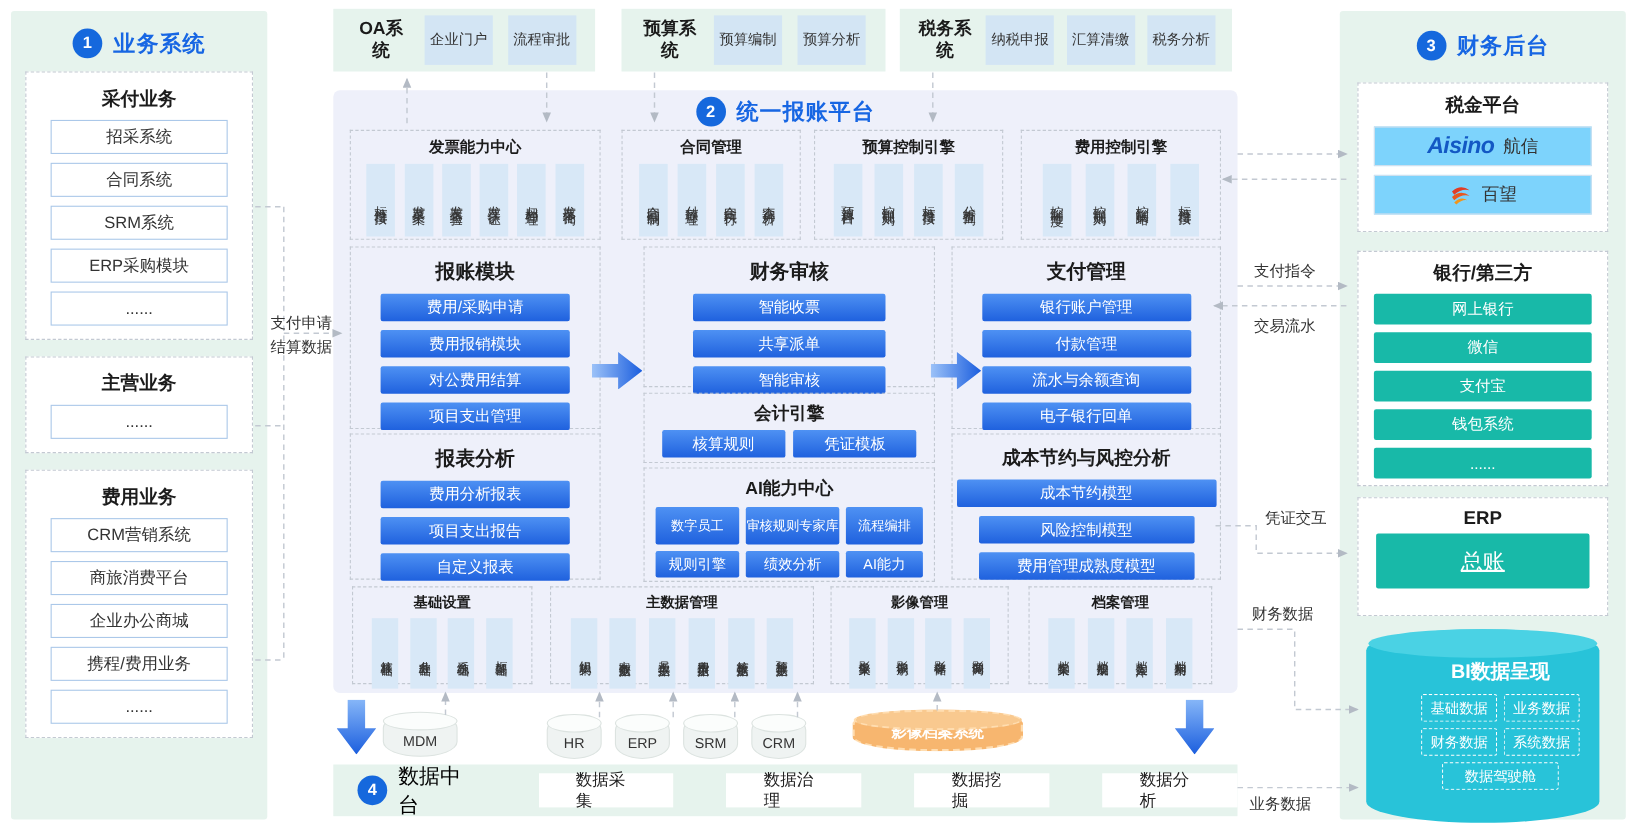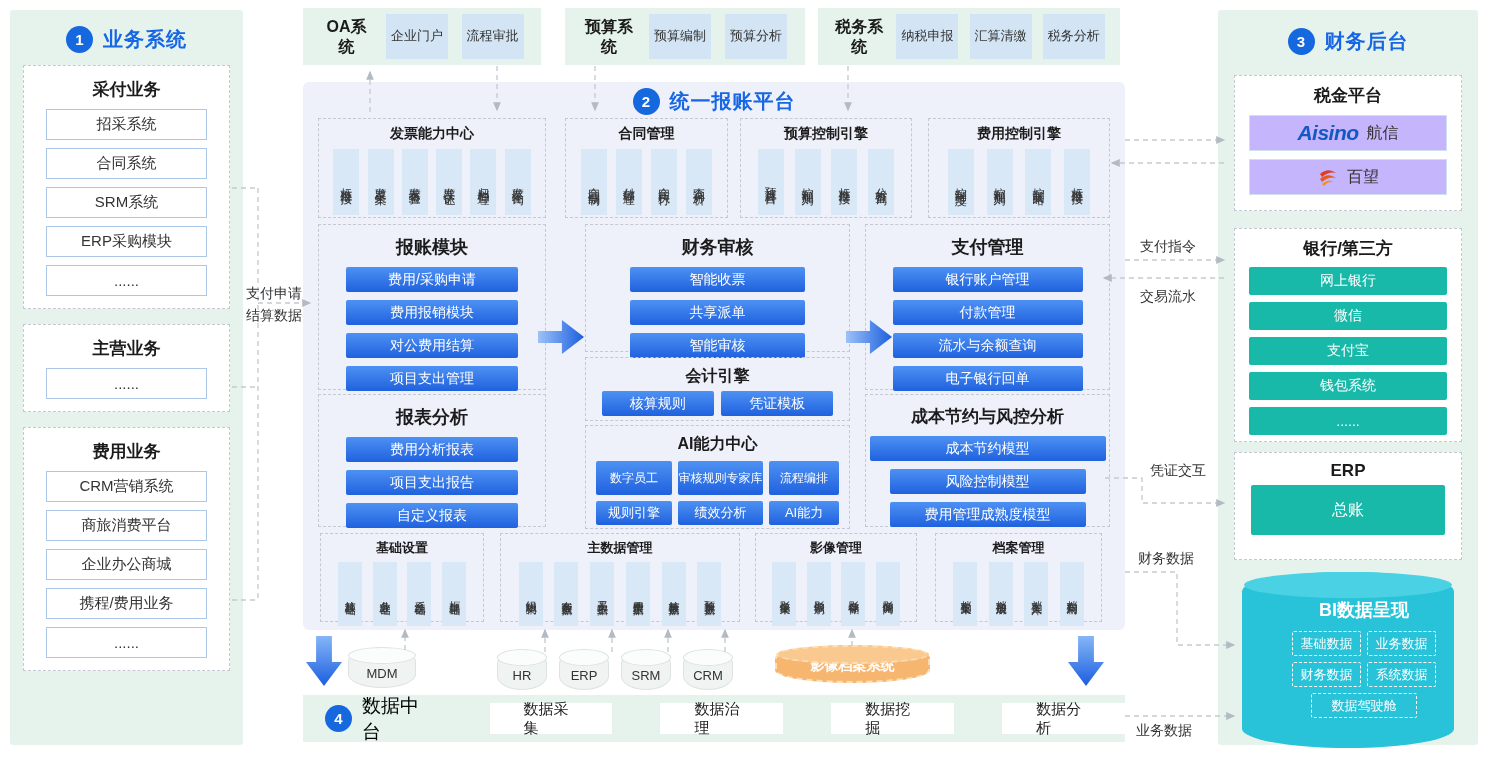--- a/index.html
+++ b/index.html
@@ -87,26 +87,26 @@
               display:flex;align-items:center;padding-left:22px;}
   .bottom-bar .ptitle{font-size:19px;}
   .bar-item{background:#fff;height:31px;padding:0 34px;display:flex;align-items:center;
             font-size:15px;color:#222;margin-left:48px;}
   .bar-item:first-of-type{margin-left:58px;}
 
   
   .right-panel{left:1218px;top:10px;width:260px;height:735px;padding-top:18px;}
   .rbox{background:#fff;border:1px dashed #c3c9d2;position:absolute;left:16px;right:16px;}
   .rbox .dbox-title{font-size:17px;margin:8px 0 4px;}
-  .vendor{display:flex;align-items:center;justify-content:center;gap:8px;background:#c4b5fd;
+  .vendor{display:flex;align-items:center;justify-content:center;gap:8px;background:#7dd3fc;
           border:1px solid #cfe0ee;height:36px;margin:8px 14px 0;}
   .aisino-logo{color:#1358c4;font-style:italic;font-weight:bold;font-size:21px;letter-spacing:-0.5px;}
   .vendor-name{font-size:16px;color:#333;}
   .erp-btn{display:flex;align-items:center;justify-content:center;height:50px;margin:0 16px 12px;
-           background:#18b9a8;color:#fff;font-size:16px;border-radius:2px;}
+           background:#18b9a8;color:#fff;font-size:20px;border-radius:2px;text-decoration:underline;}
   .bi-cyl{position:absolute;left:24px;top:562px;width:212px;height:176px;padding-left:32px;}
   .bi-body{position:absolute;inset:0;background:#28c3d9;border-radius:50%/11%;}
   .bi-top{position:absolute;top:0;left:2px;right:2px;height:26px;background:#4ad2e4;border-radius:50%;}
   .bi-content{position:relative;z-index:1;padding-top:26px;}
   .bi-title{text-align:center;color:#fff;font-weight:bold;font-size:18px;}
   .bi-grid{display:grid;grid-template-columns:1fr 1fr;gap:6px;margin:9px 18px 0;}
   .bi-cell{border:1px dashed #fff;color:#fff;font-size:13px;height:25px;display:flex;align-items:center;
            justify-content:center;border-radius:2px;}
   .bi-cell.wide{grid-column:1/3;width:74%;justify-self:center;}
 

